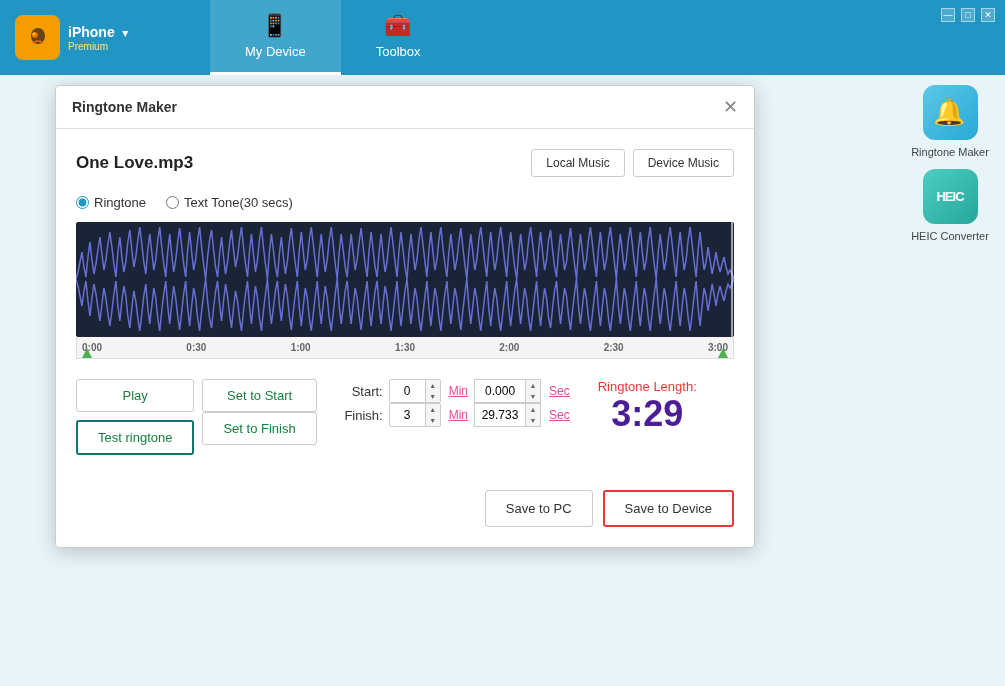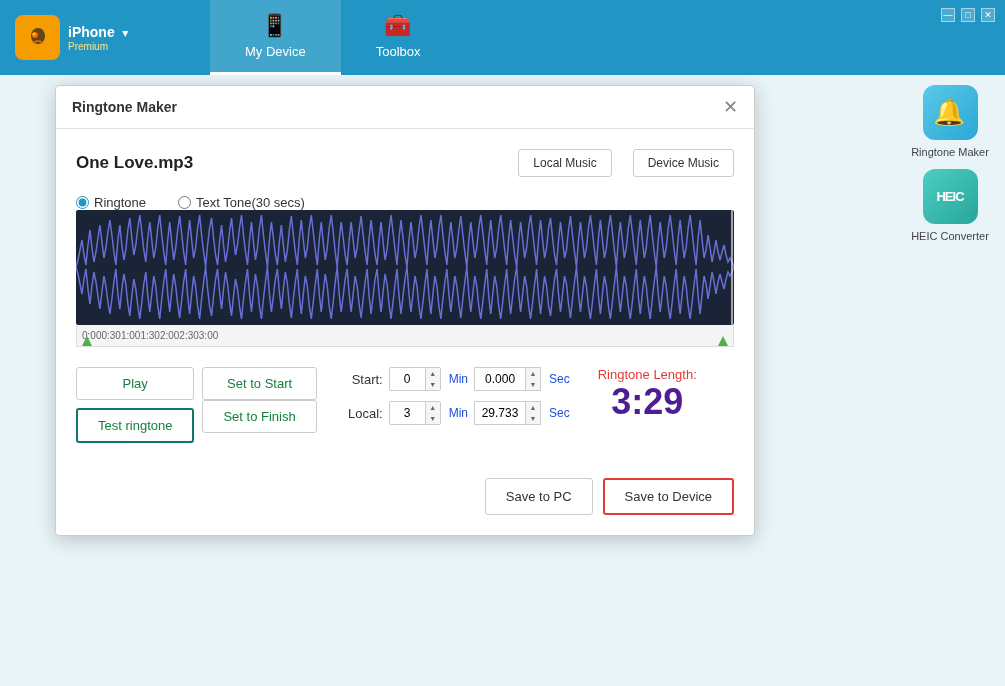--- a/index.html
+++ b/index.html
@@ -149,38 +149,39 @@
     }
 
     .file-name {
       font-size: 17px;
       font-weight: bold;
       color: #222;
     }
 
     .music-buttons {
       display: flex;
-      gap: 21px;
+      gap: 8px;
     }
 
     .music-btn {
       padding: 6px 14px;
       border: 1px solid #ccc;
       background: white;
       border-radius: 3px;
       font-size: 12px;
       cursor: pointer;
       color: #333;
     }
 
     
     .radio-row {
       display: flex;
       align-items: center;
-      gap: 32px;
+      gap: 20px;
+      margin-bottom: 12px;
     }
 
     .radio-label {
       display: flex;
       align-items: center;
       gap: 5px;
       font-size: 13px;
       color: #333;
       cursor: pointer;
     }
@@ -210,21 +211,22 @@
       display: flex;
       align-items: center;
       position: relative;
       margin-bottom: 20px;
     }
 
     .timeline-marks {
       display: flex;
       width: 100%;
       padding: 0 5px;
-      justify-content: flex-start;
+      justify-content: space-between;
+      font-weight: bold;
     }
 
     .timeline-mark {
       font-size: 10px;
       color: #666;
     }
 
     .timeline-start-indicator {
       position: absolute;
       left: 5px;
@@ -257,21 +259,20 @@
     }
 
     .ctrl-btn.highlighted {
       border: 2px solid #0f766e;
     }
 
     
     .time-inputs {
       display: flex;
       flex-direction: column;
-      gap: 10px;
       margin-left: 10px;
     }
 
     .time-row {
       display: flex;
       align-items: center;
       gap: 6px;
       font-size: 13px;
       color: #333;
     }
@@ -312,22 +313,23 @@
       font-size: 7px;
       display: flex;
       align-items: center;
       justify-content: center;
       color: #666;
       padding: 0;
     }
 
     .time-unit {
       font-size: 12px;
-      color: #1d4ed8;
+      color: #ec4899;
       margin-left: 2px;
+      text-decoration: underline;
     }
 
     .time-input-ms-group {
       display: flex;
       align-items: center;
       border: 1px solid #ccc;
       border-radius: 0;
     }
 
     .time-input-ms {
@@ -619,21 +621,21 @@
                 <input class="time-input-ms" type="text" value="0.000" style="">
                 <div class="time-spinners">
                   <button class="time-spinner-btn">▲</button>
                   <button class="time-spinner-btn">▼</button>
                 </div>
               </div>
               <span class="time-unit">Sec</span>
             </div>
 
             <div class="time-row">
-              <span class="time-label">Local:</span>
+              <span class="time-label">Finish:</span>
               <div class="time-input-group">
                 <input class="time-input" type="text" value="3" style="">
                 <div class="time-spinners">
                   <button class="time-spinner-btn">▲</button>
                   <button class="time-spinner-btn">▼</button>
                 </div>
               </div>
               <span class="time-unit">Min</span>
               <div class="time-input-ms-group">
                 <input class="time-input-ms" type="text" value="29.733" style="">

